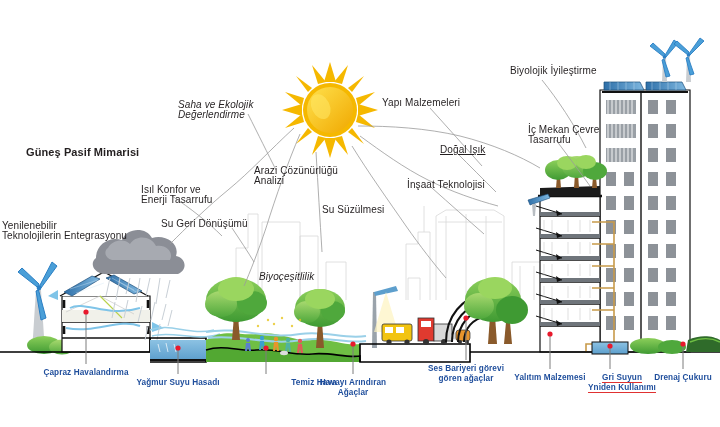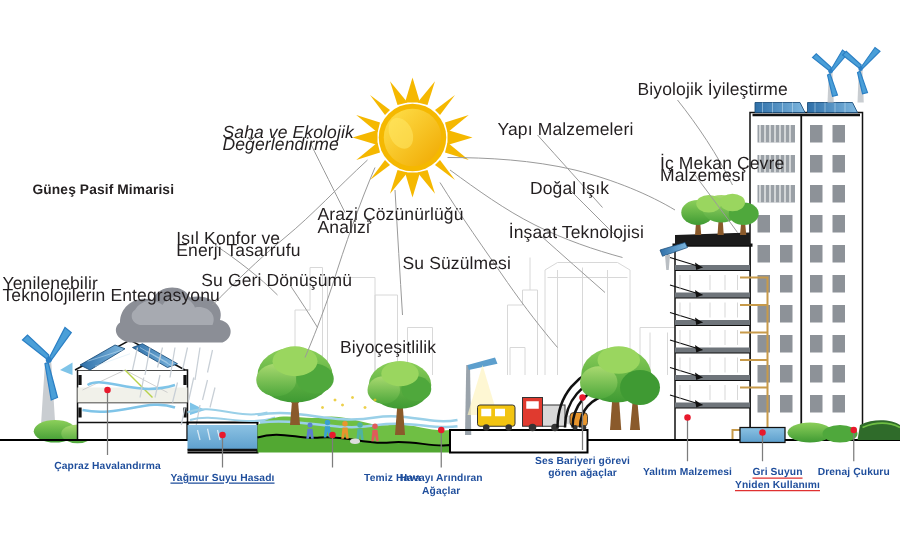--- a/index.html
+++ b/index.html
@@ -1,18 +1,18 @@
 <!DOCTYPE html>
 <html><head>
 <meta charset="utf-8">
 <style>
   html,body{margin:0;padding:0;background:#fff;}
   #root{position:relative;width:720px;height:427px;background:#ffffff;
         font-family:"Liberation Sans","DejaVu Sans",sans-serif;overflow:hidden;}
-  .lbl{position:absolute;color:#231f20;font-size:14px;line-height:10.4px;
+  .lbl{position:absolute;color:#231f20;font-size:10px;line-height:10.4px;
        letter-spacing:.1px;white-space:pre-line;}
   .lbl.b{font-weight:bold;font-size:11px;}
   .blbl{position:absolute;color:#1f4e9c;font-size:8.2px;line-height:10px;
         font-weight:bold;text-align:center;white-space:pre-line;letter-spacing:.1px;}
   .blbl.red{text-decoration:underline;text-decoration-color:#e03131;
             text-decoration-thickness:1px;text-underline-offset:2px;}
   svg{position:absolute;left:0;top:0;}
   .lead{stroke:#9a9a9a;stroke-width:.8;fill:none;}
   .thin{stroke:#c9c9c9;stroke-width:.7;fill:none;}
   .sky{stroke:#d8d8d8;stroke-width:.8;fill:none;}
@@ -485,31 +485,31 @@
       <div class="lbl" style="left: 2px; top: 221px;">Yenilenebilir
 Teknolojilerin Entegrasyonu</div>
       <div class="lbl" style="left: 141px; top: 185px;">Isıl Konfor ve
 Enerji Tasarrufu</div>
       <div class="lbl" style="left: 161px; top: 219px;">Su Geri Dönüşümü</div>
       <div class="lbl" style="left: 178px; top: 100px; font-style: italic;">Saha ve Ekolojik
 Değerlendirme</div>
       <div class="lbl" style="left: 226px; top: 166px; margin-left: 28px;">Arazi Çözünürlüğü
 Analizi</div>
       <div class="lbl" style="left: 322px; top: 205px;">Su Süzülmesi</div>
-      <div class="lbl" style="left: 398px; top: 98px;">Yapı Malzemeleri</div>
-      <div class="lbl" style="left: 424px; top: 145px;">Doğal Işık</div>
+      <div class="lbl" style="left: 382px; top: 98px;">Yapı Malzemeleri</div>
+      <div class="lbl" style="left: 440px; top: 145px; text-decoration: underline;">Doğal Işık</div>
       <div class="lbl" style="left: 407px; top: 180px;">İnşaat Teknolojisi</div>
       <div class="lbl" style="left: 510px; top: 66px;">Biyolojik İyileştirme</div>
       <div class="lbl" style="left: 528px; top: 125px;">İç Mekan Çevre
-Malzemesi</div>
-      <div class="lbl" style="left: 272px; top: 272px;">Biyoçeşitlilik</div>
+Tasarrufu</div>
+      <div class="lbl" style="left: 259px; top: 272px; font-style: italic;">Biyoçeşitlilik</div>
     </div>
 <div id="bottom-labels">
       <div class="blbl" style="left: 38px; top: 368px; width: 96px;">Çapraz Havalandırma</div>
-      <div class="blbl" style="left: 133px; top: 378px; width: 90px; text-decoration: underline;">Yağmur Suyu Hasadı</div>
+      <div class="blbl" style="left: 133px; top: 378px; width: 90px;">Yağmur Suyu Hasadı</div>
       <div class="blbl" style="left: 238px; top: 378px; width: 56px; margin-left: 48px;">Temiz Hava</div>
       <div class="blbl" style="left: 314px; top: 378px; width: 78px;">Havayı Arındıran
 Ağaçlar</div>
       <div class="blbl" style="left: 422px; top: 364px; width: 88px;">Ses Bariyeri görevi
 gören ağaçlar</div>
       <div class="blbl" style="left: 509px; top: 373px; width: 82px;">Yalıtım Malzemesi</div>
       <div class="blbl red" style="left: 586px; top: 373px; width: 72px;">Gri Suyun
 Yniden Kullanımı</div>
       <div class="blbl" style="left: 650px; top: 373px; width: 66px;">Drenaj Çukuru</div>
     </div>

